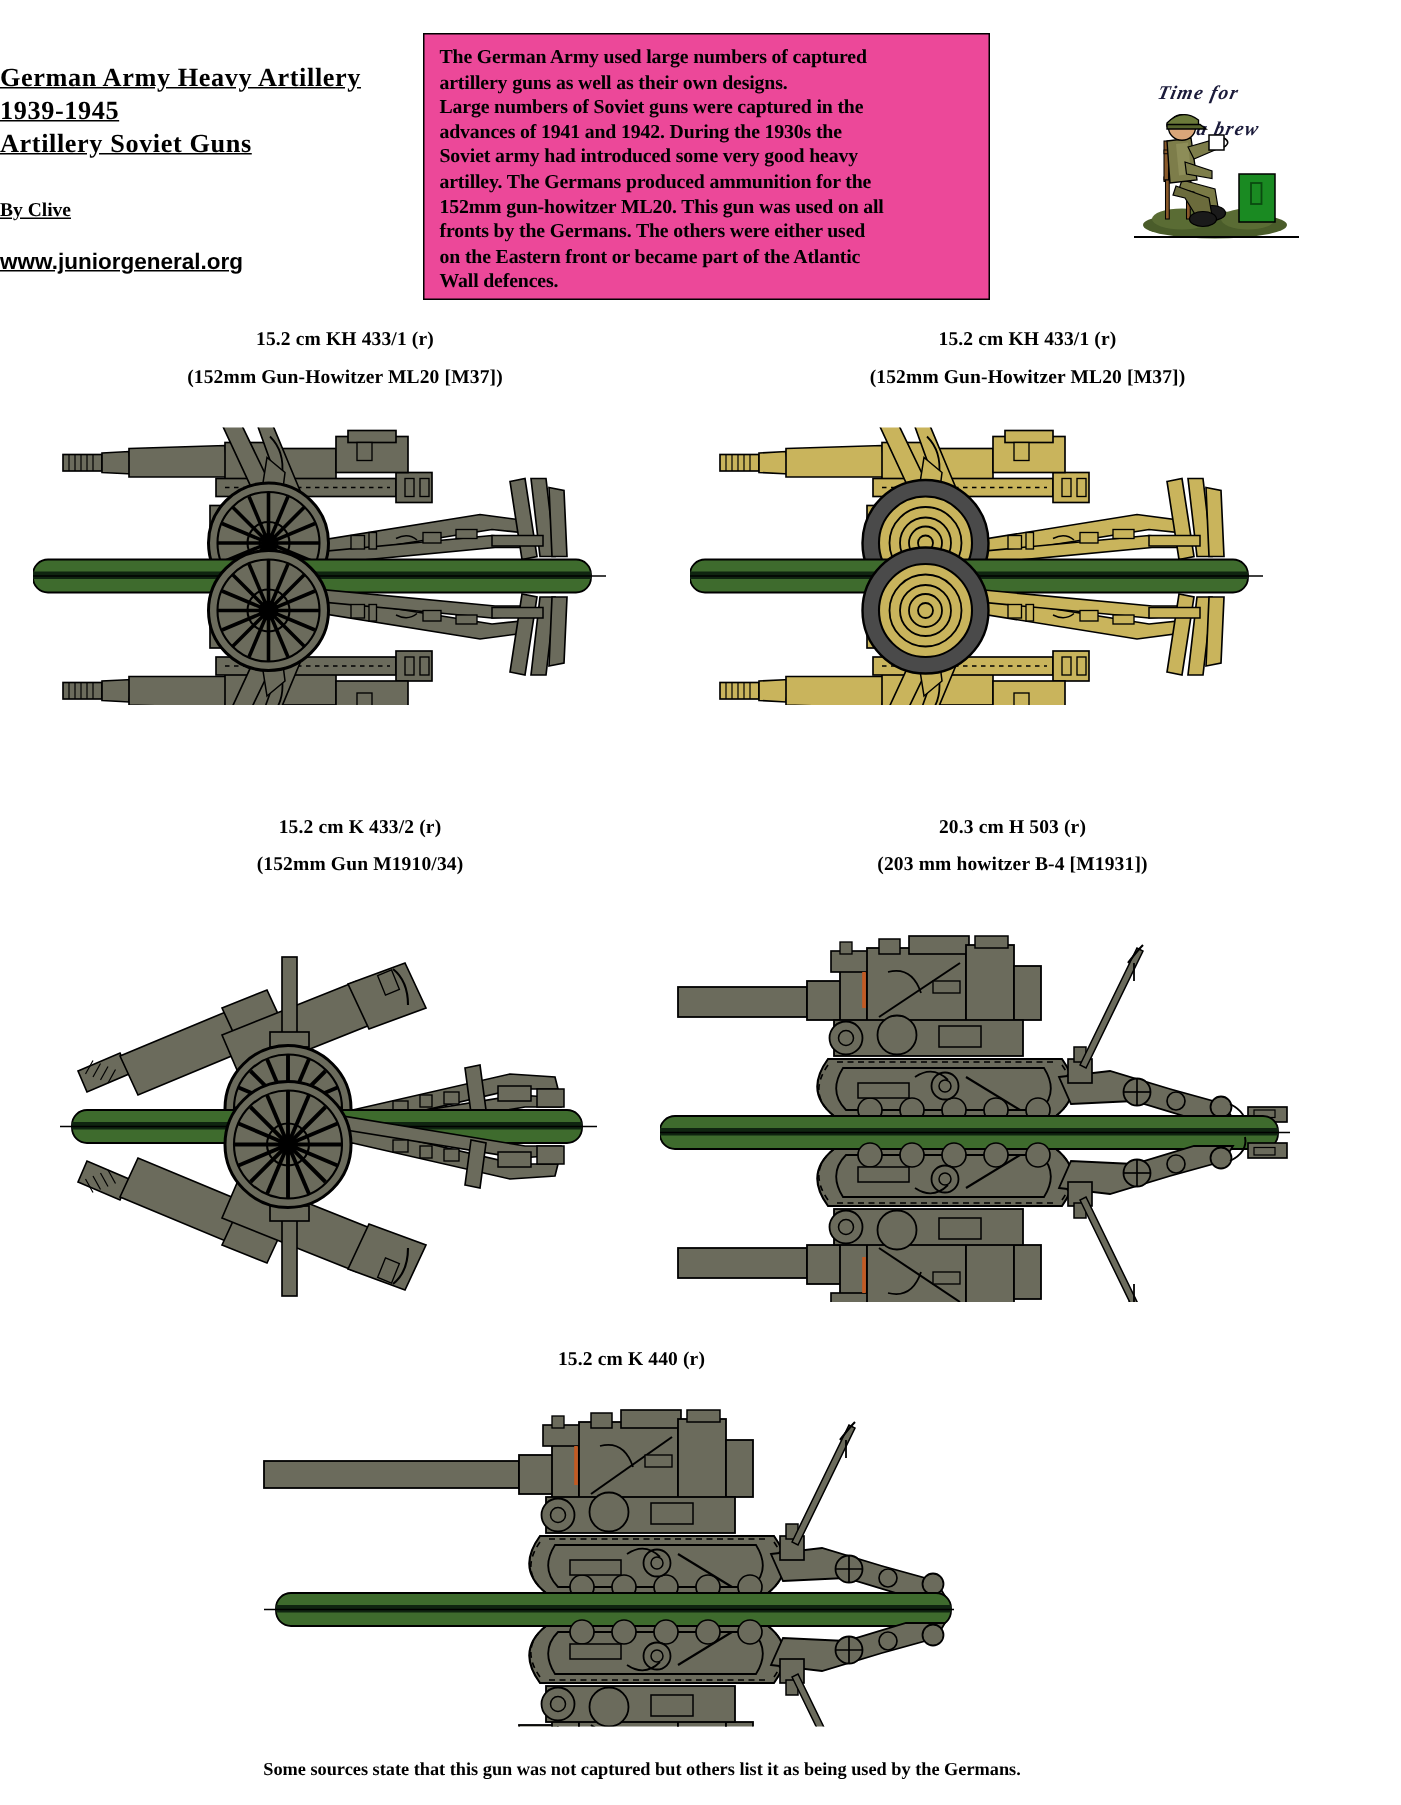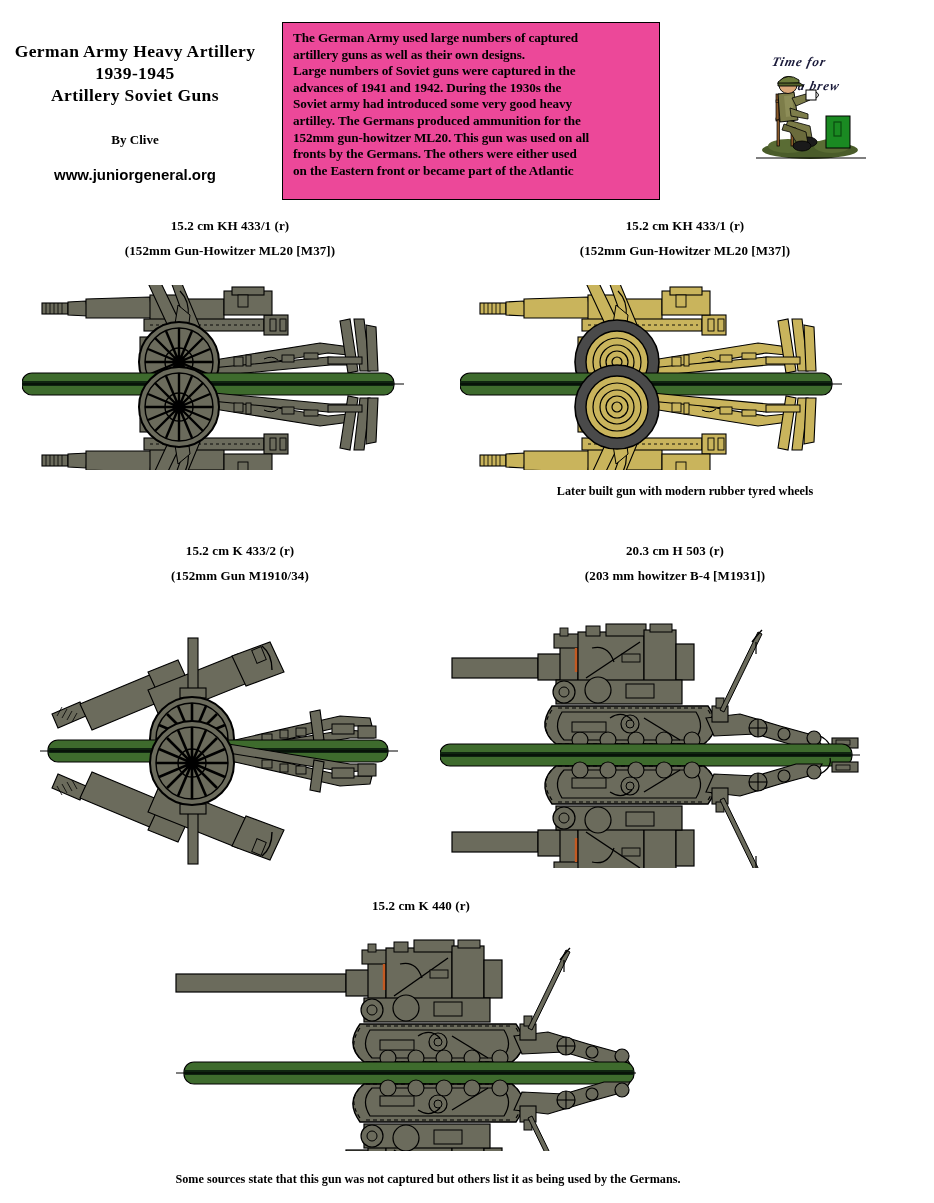--- a/index.html
+++ b/index.html
@@ -16,21 +16,22 @@
     color: #000000;
     overflow: hidden;
   }
 
   
   #header-title-block {
     position: absolute;
     left: 0px;
     top: 40px;
     width: 270px;
-    text-align: center;
+    text-align: left;
+    text-decoration: underline;
   }
   #header-title-block .title-line {
     font-family: "Liberation Serif", serif;
     font-weight: bold;
     font-size: 17.5px;
     letter-spacing: 0.4px;
     line-height: 22px;
     white-space: nowrap;
   }
   #header-title-block .byline {
@@ -134,20 +135,21 @@
 <div id="description-box">
   <p>The German Army used large numbers of captured</p>
   <p>artillery guns as well as their own designs.</p>
   <p>Large numbers of Soviet guns were captured in the</p>
   <p>advances of 1941 and 1942. During the 1930s the</p>
   <p>Soviet army had introduced some very good heavy</p>
   <p>artilley. The Germans produced ammunition for the</p>
   <p>152mm gun-howitzer ML20. This gun was used on all</p>
   <p>fronts by the Germans. The others were either used</p>
   <p>on the Eastern front or became part of the Atlantic</p>
+  <p>Wall defences.</p>
 </div>
 
 <div id="brew-vignette">
   <div class="brew-text line1">Time for</div>
   <div class="brew-text line2">a brew</div>
   <svg width="160" height="118" viewBox="0 0 160 118">
 
     <ellipse cx="62" cy="104" rx="48" ry="9" fill="#4a5c2a"></ellipse>
     <ellipse cx="40" cy="100" rx="20" ry="7" fill="#5a6c34"></ellipse>
     <ellipse cx="84" cy="100" rx="18" ry="7" fill="#5a6c34"></ellipse>
@@ -342,21 +344,20 @@
         <rect x="0" y="88" width="372" height="22" rx="10" ry="10" fill="#3e6b2d" stroke="#000" stroke-width="1.2"></rect>
         <rect x="0" y="96" width="372" height="5" fill="#0f2410"></rect>
         <line x1="0" y1="99" x2="382" y2="99" stroke="#000" stroke-width="1"></line>
       </g>
       <g transform="translate(6,199) scale(1,-1)">
         <use href="#ml20-gun-half-tan"></use>
         <use href="#ml20-wheel-rubber" transform="translate(151,77)"></use>
       </g>
     </svg>
   </div>
-  <div class="fig-note" style="margin-top:14px;">Later built gun with modern rubber tyred wheels</div>
 </div>
 
 <div class="fig-block" style="left:20px; top:543px; width:440px;">
   <div class="fig-caption l1">15.2 cm K 433/2 (r)</div>
   <div class="fig-caption">(152mm Gun M1910/34)</div>
   <div class="fig-art" style="margin-top:22px;">
     <svg width="380" height="290" viewBox="0 0 380 290" style="margin-left:10px;">
       <defs>
         <g id="k4332-half">
 

